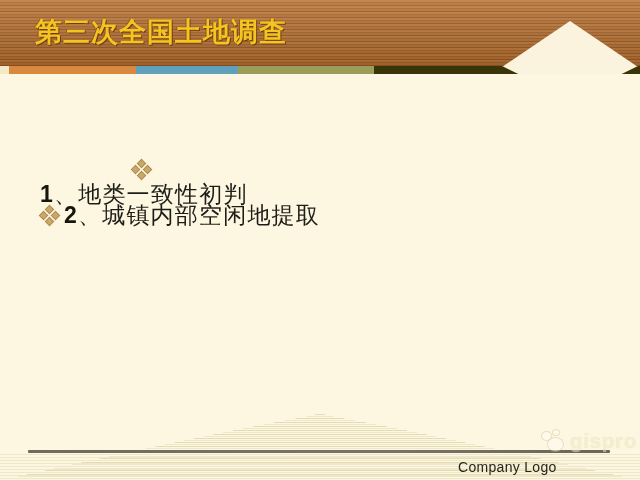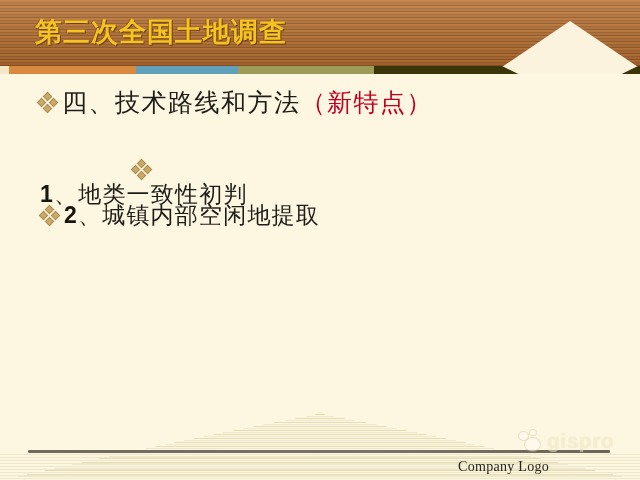--- a/index.html
+++ b/index.html
@@ -121,28 +121,28 @@
   #pyramid .ray.alt{background:#efe7c9;}
 
   #bottom-rule{
     position:absolute;left:28px;top:450px;width:582px;height:3px;
     background:linear-gradient(to right,#6f6a5d,#7b7466 60%,#6b6558);
     border-radius:1px;
   }
 
   #company-logo-text{
     position:absolute;left:458px;top:459px;
-    font-family:Liberation Serif, serif;
+    font-family:Liberation Sans, sans-serif;
     font-size:14px;color:#25251c;letter-spacing:.3px;
   }
 
   
   #watermark{
     position:absolute;left:519px;top:425px;width:118px;height:32px;
-    display:flex;align-items:center;opacity:.55;
+    display:flex;align-items:center;opacity:.55;justify-content:flex-end;
   }
   #watermark .wm-icon{position:relative;width:28px;height:24px;flex:none;}
   #watermark .wm-icon .b{position:absolute;border-radius:50%;background:#fffdf4;
       box-shadow:0 0 0 1px rgba(205,190,150,.75);}
   #watermark .wm-icon .b1{width:15px;height:13px;left:6px;top:9px;}
   #watermark .wm-icon .b2{width:9px;height:8px;left:0px;top:3px;}
   #watermark .wm-icon .b3{width:6px;height:5px;left:11px;top:1px;}
   #watermark .wm-text{
     font-family:"Liberation Sans", sans-serif;font-size:21px;font-weight:600;
     color:#efe6c4;letter-spacing:.5px;text-shadow:0 0 1px rgba(220,205,160,.8);
@@ -165,29 +165,20 @@
     <div class="accent-seg" id="seg-cream"></div>
     <div class="accent-seg" id="seg-orange"></div>
     <div class="accent-seg" id="seg-blue"></div>
     <div class="accent-seg" id="seg-olive"></div>
     <div class="accent-seg" id="seg-dark"></div>
   </div>
   <div id="strip-triangle"></div>
 
   <div id="content">
 
-    <div class="bullet-line" id="line-heading">
-      <span class="bullet-mark">
-        <i class="p-t"></i>
-          <i class="p-b"></i>
-          <i class="p-l"></i>
-          <i class="p-r"></i>
-      </span>
-      <span class="line-text"><span>四、技术路线和方法</span><span class="red-note">（新特点）</span></span>
-    </div>
 
     <div class="bullet-line num-row" id="line-item-1">
       <span class="bullet-mark">
         <i class="p-t"></i>
           <i class="p-b"></i>
           <i class="p-l"></i>
           <i class="p-r"></i>
       </span>
       <span class="line-text"><span class="row-num">1</span><span>、</span><span>地类一致性初判</span></span>
     </div>

